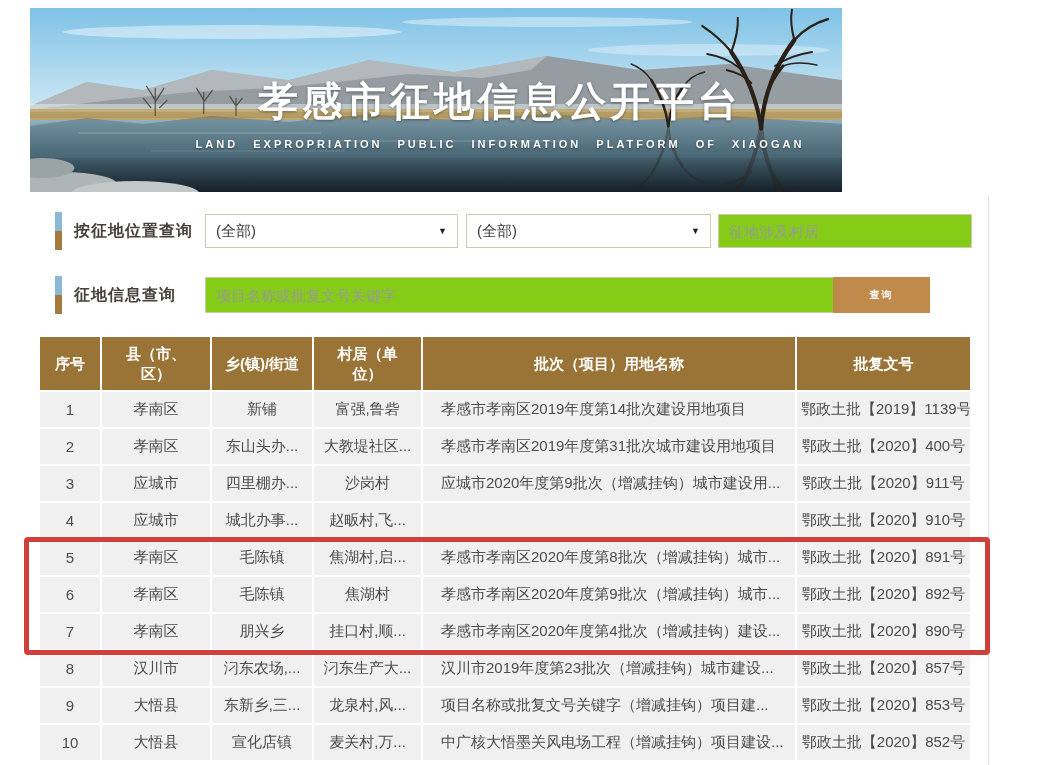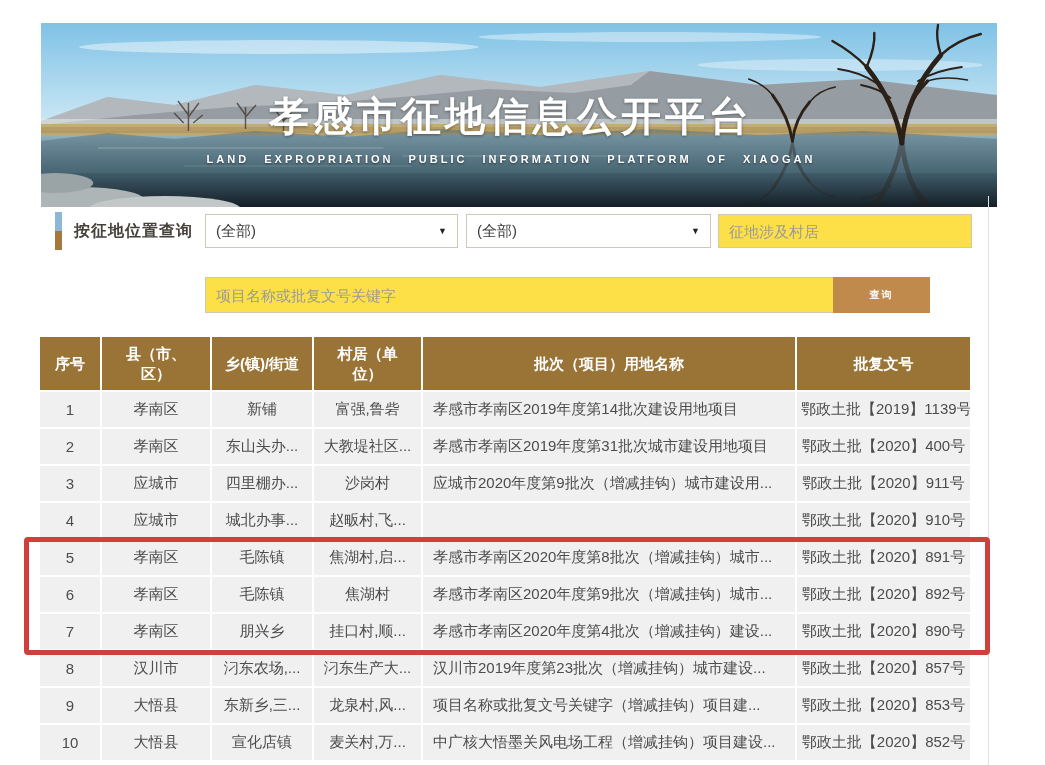--- a/index.html
+++ b/index.html
@@ -4,21 +4,21 @@
 <style>
   * { margin:0; padding:0; box-sizing:border-box; }
   html,body { background:#ffffff; }
   #app {
     position:relative; width:1045px; height:765px; overflow:hidden;
     background:#ffffff;
     font-family:"Liberation Sans","DejaVu Sans",sans-serif;
   }
 
   
-  .banner { position:absolute; left:30px; top:23px; width:956px; height:184px; overflow:hidden;margin-left:11px; }
+  .banner { position:absolute; left:30px; top:8px; width:812px; height:184px; overflow:hidden; }
   .banner svg { position:absolute; left:0; top:0; width:100%; height:100%; }
   .banner-text { position:absolute; left:0; top:66px; width:940px; text-align:center; color:#fff; z-index:2; }
   .banner-title {
     font-size:40px; font-weight:bold; letter-spacing:4px;
     text-shadow:0 1px 3px rgba(0,0,0,.4);
   }
   .banner-sub {
     margin-top:9px; font-size:11px; font-weight:bold;
     letter-spacing:3px; word-spacing:9px;
     text-shadow:0 1px 2px rgba(0,0,0,.45);
@@ -34,21 +34,21 @@
   .selectbox {
     position:absolute; height:34px; background:#fff; border:1px solid #cfc8b4;
     display:flex; align-items:center; padding:8px 10px; font-size:15px; color:#3c3c3c;
     cursor:pointer;
   }
   .selectbox .arrow { margin-left:auto; font-size:9px; color:#222; }
   #sel-county { left:205px; top:214px; width:253px; }
   #sel-town   { left:466px; top:214px; width:245px; }
 
   .textinput {
-    position:absolute; height:34px; border:1px solid #cfc8b4; background:#fde047;
+    position:absolute; height:34px; border:1px solid #cfc8b4; background:#84cc16;
     font-size:15px; color:#444; padding:0 10px; outline:none;
     font-family:"Liberation Sans","DejaVu Sans",sans-serif;
   }
   .textinput::placeholder { color:#9a9a9a; }
   #inp-village { left:718px; top:214px; width:254px; }
   #inp-keyword { left:205px; top:277px; width:717px; height:36px; }
 
   .search-btn {
     position:absolute; left:833px; top:277px; width:97px; height:36px;
     background:#bf8a4b; color:#fff; border:none; font-size:10px; font-weight:bold;
@@ -64,21 +64,21 @@
   .data-table th {
     background:#9a7437; color:#fff; font-size:15px; font-weight:bold;
     height:53px; text-align:center; vertical-align:middle;
     white-space:pre-line; line-height:1.3; padding:0 4px;
   }
   .data-table td {
     background:#f0f0f0; color:#4c4c4c; font-size:15px; height:35px;
     text-align:center; vertical-align:middle;
     overflow:hidden; white-space:nowrap; padding:0 4px;
   }
-  .data-table td.col-project { text-align:left; padding-left:10px; }
+  .data-table td.col-project { text-align:left; padding-left:18px; }
 
   
   .highlight-box {
     position:absolute; left:24px; top:537px; width:966px; height:118px;
     border:5px solid #cf403d; border-radius:4px; z-index:5;
     pointer-events:none;
   }
 
   
   .page-divider {
@@ -158,20 +158,24 @@
   <div class="selectbox" id="sel-county">
     <span>(全部)</span>
     <span class="arrow">▼</span>
   </div>
   <div class="selectbox" id="sel-town">
     <span>(全部)</span>
     <span class="arrow">▼</span>
   </div>
   <input class="textinput" id="inp-village" type="text" placeholder="征地涉及村居" style="">
 
+  <div class="filter-label f-row2">
+    <span class="marker"></span>
+    <span class="txt">征地信息查询</span>
+  </div>
   <input class="textinput" id="inp-keyword" type="text" placeholder="项目名称或批复文号关键字" style="">
   <button class="search-btn">查询</button>
 
   <table class="data-table">
     <colgroup>
       <col style="width:60px">
         <col style="width:108px">
         <col style="width:100px">
       <col style="width:107px">
         <col style="width:372px">

